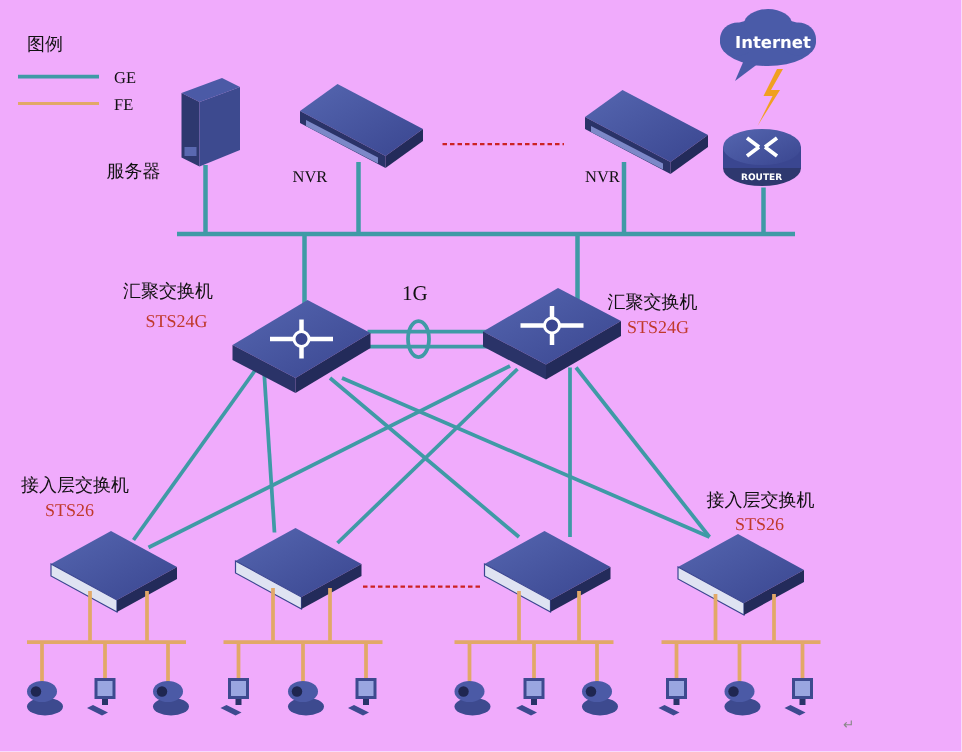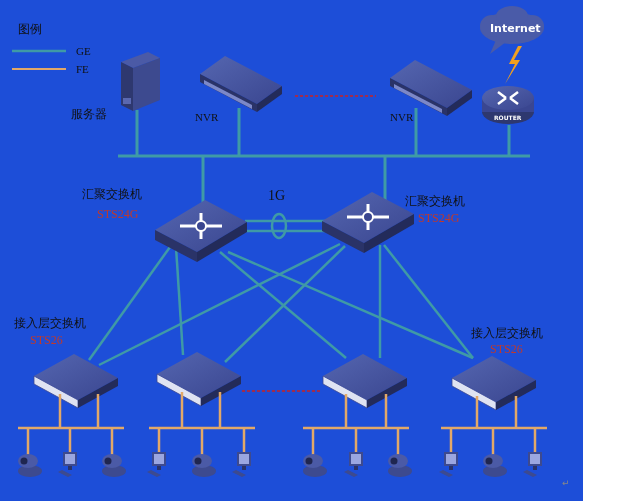--- a/index.html
+++ b/index.html
@@ -1,16 +1,16 @@
 <!DOCTYPE html>
 <html><head>
 <meta charset="utf-8">
 <style>
   html, body { margin:0; padding:0; background:#ffffff; }
-  #canvas { position:relative; width:583px; height:501px; overflow:hidden; background:#1d4ed8; }
+  #canvas { position:relative; width:641px; height:501px; overflow:hidden; background:#f0abfc; }
   svg { position:absolute; left:0; top:0; }
   .cjk { font-family:"DejaVu Sans", sans-serif; font-size:12px; fill:#111; }
   .serif { font-family:"Liberation Serif", serif; font-size:11px; fill:#111; }
   .red { font-family:"Liberation Serif", serif; font-size:12px; fill:#c0392b; }
   .g1 { font-family:"Liberation Serif", serif; font-size:14px; fill:#111; }
   .cloudtxt { font-family:"DejaVu Sans", sans-serif; font-size:11px; font-weight:bold; fill:#ffffff; }
   .small { font-family:"DejaVu Sans", sans-serif; font-size:6px; font-weight:bold; fill:#ffffff; }
 </style>
 </head>
 <body>

